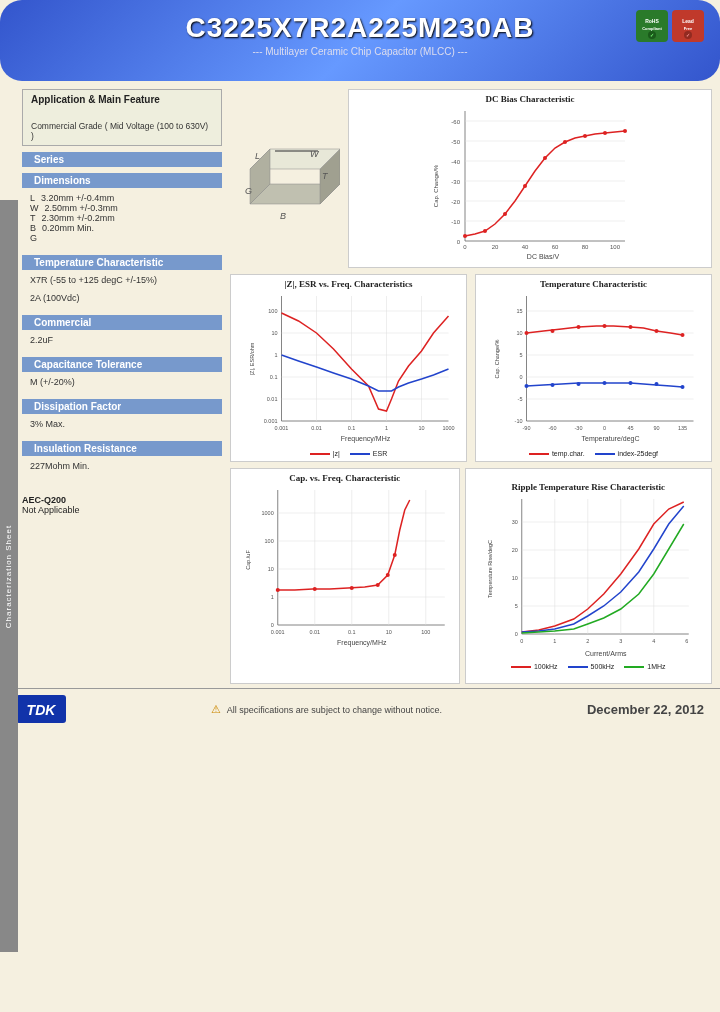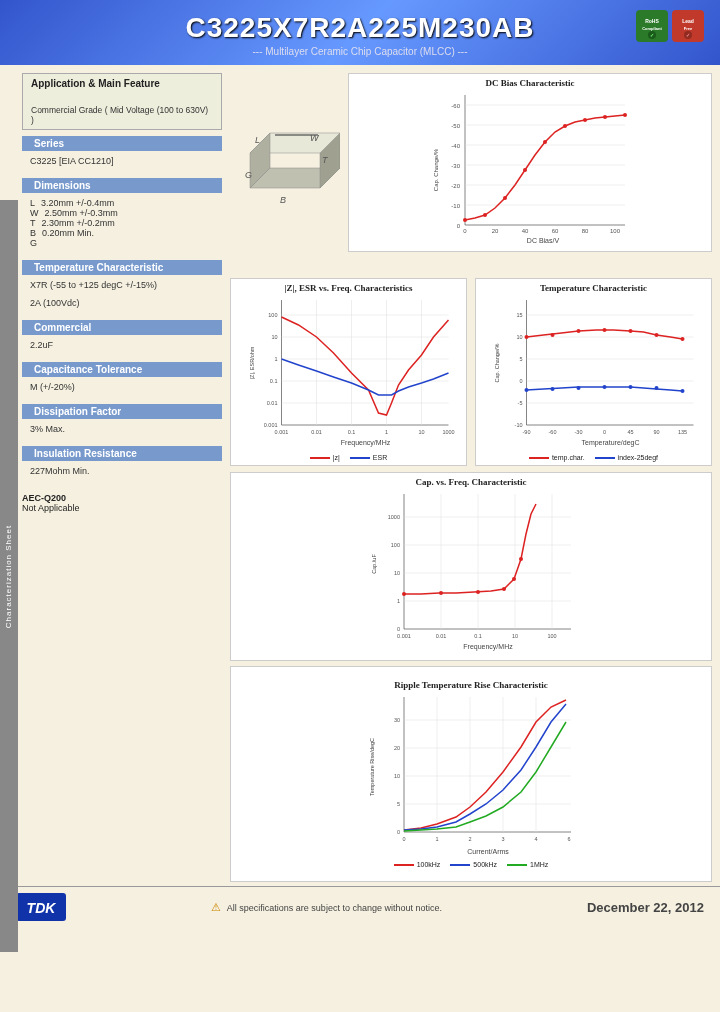--- a/index.html
+++ b/index.html
@@ -9,23 +9,24 @@
       background: #f5f0e0;
       font-family: Arial, sans-serif;
       font-size: 10px;
       color: #222;
       position: relative;
     }
 
     
     .header {
       background: linear-gradient(135deg, #3355cc, #6699ff, #3355cc);
-      padding: 12px 20px 8px;
+      padding: 12px 20px 24px;
       text-align: center;
       position: relative;
+      border-radius: 22px;
     }
     .header-title {
       color: #fff;
       font-size: 28px;
       font-weight: bold;
       letter-spacing: 1px;
       text-shadow: 1px 1px 2px #000;
     }
     .header-subtitle {
       color: #dde;
@@ -192,21 +193,20 @@
 <div style="display:flex; padding:8px 8px 4px 22px; gap:8px;">
 
   <div class="left-col">
 
     <div class="app-feature-box">
       <div class="app-feature-title">Application &amp; Main Feature</div>
       <div style="font-size:8.5px; color:#333;">Commercial Grade ( Mid Voltage (100 to 630V) )</div>
     </div>
 
     <div class="section-header">Series</div>
-    <div class="section-content">C3225 [EIA CC1210]</div>
 
     <div class="section-header">Dimensions</div>
     <div class="section-content">
       <div style="display:flex; gap:6px;">
           <span>L</span>
           <span>3.20mm +/-0.4mm</span>
         </div>
       <div style="display:flex; gap:6px;">
           <span>W</span>
           <span>2.50mm +/-0.3mm</span>
@@ -235,21 +235,21 @@
 
     <div class="section-header">Capacitance Tolerance</div>
     <div class="section-content">M (+/-20%)</div>
 
     <div class="section-header">Dissipation Factor</div>
     <div class="section-content">3% Max.</div>
 
     <div class="section-header">Insulation Resistance</div>
     <div class="section-content">227Mohm Min.</div>
 
-    <div style="margin-top:11px; font-size:9px;">
+    <div style="margin-top:18px; font-size:9px;">
       <div style="font-weight:bold;">AEC-Q200</div>
       <div>Not Applicable</div>
     </div>
   </div>
 
   <div style="flex:1; display:flex; flex-direction:column; gap:6px;">
 
     <div style="display:flex; gap:8px;">
 
       <div style="flex:0 0 110px; display:flex; align-items:center; justify-content:center;">
@@ -319,21 +319,21 @@
           <circle cx="155" cy="30" r="2" fill="#dd2222"></circle>
           <circle cx="175" cy="27" r="2" fill="#dd2222"></circle>
           <circle cx="195" cy="25" r="2" fill="#dd2222"></circle>
 
           <text x="113" y="153" font-size="7" fill="#444" text-anchor="middle">DC Bias/V</text>
           <text x="8" y="80" font-size="6" fill="#444" text-anchor="middle" transform="rotate(-90,8,80)">Cap. Change/%</text>
         </svg>
       </div>
     </div>
 
-    <div style="display:flex; gap:8px;margin-top:20px;">
+    <div style="display:flex; gap:8px;">
 
       <div style="flex:1; background:#fff; border:1px solid #ccc; padding:4px;">
         <div class="chart-title">|Z|, ESR vs. Freq. Characteristics</div>
         <svg width="100%" height="155" viewBox="0 0 210 155">
 
           <line x1="38" y1="5" x2="38" y2="130" stroke="#666" stroke-width="0.8"></line>
 
           <line x1="38" y1="130" x2="205" y2="130" stroke="#666" stroke-width="0.8"></line>
 
           <line x1="38" y1="108" x2="205" y2="108" stroke="#ddd" stroke-width="0.5"></line>
@@ -438,21 +438,21 @@
             <span>temp.char.</span>
           </div>
           <div class="legend-item">
             <div class="legend-dot" style="background:#2244cc;"></div>
             <span>index-25degf</span>
           </div>
         </div>
       </div>
     </div>
 
-    <div style="display:flex; gap:5px;flex-direction:column;">
+    <div style="display:flex; gap:5px;">
 
       <div style="flex:1; background:#fff; border:1px solid #ccc; padding:4px;">
         <div class="chart-title">Cap. vs. Freq. Characteristic</div>
         <svg width="100%" height="165" viewBox="0 0 210 165">
 
           <line x1="38" y1="5" x2="38" y2="140" stroke="#666" stroke-width="0.8"></line>
 
           <line x1="38" y1="140" x2="205" y2="140" stroke="#666" stroke-width="0.8"></line>
 
           <line x1="38" y1="112" x2="205" y2="112" stroke="#ddd" stroke-width="0.5"></line>

